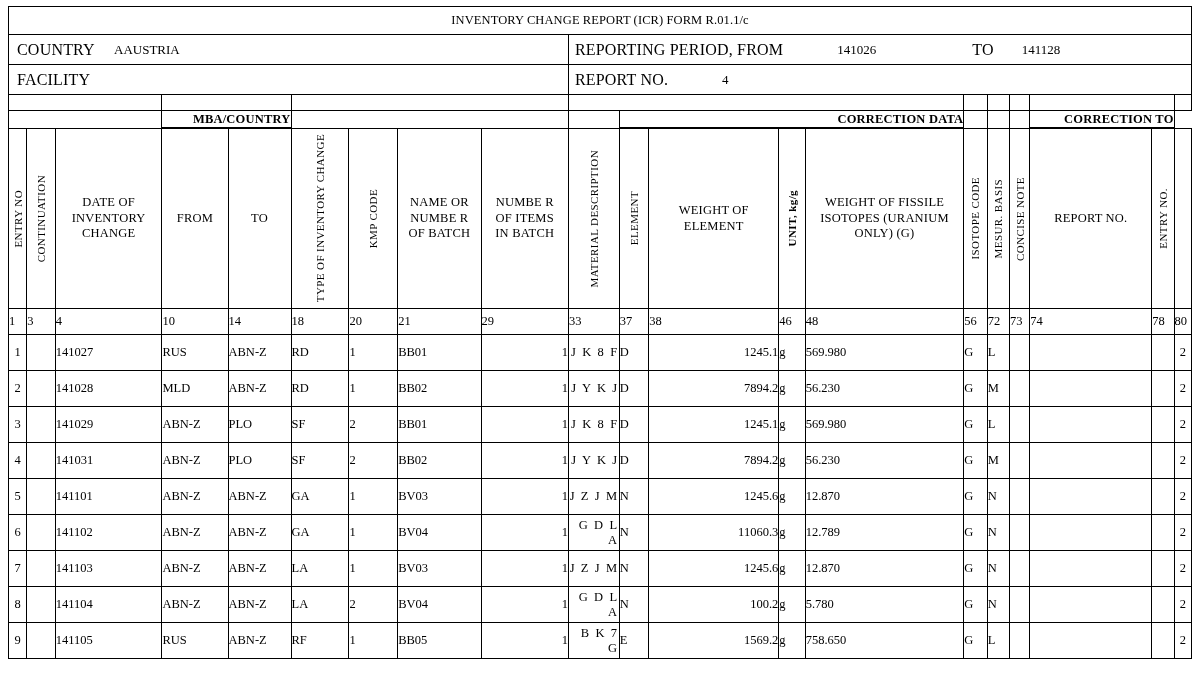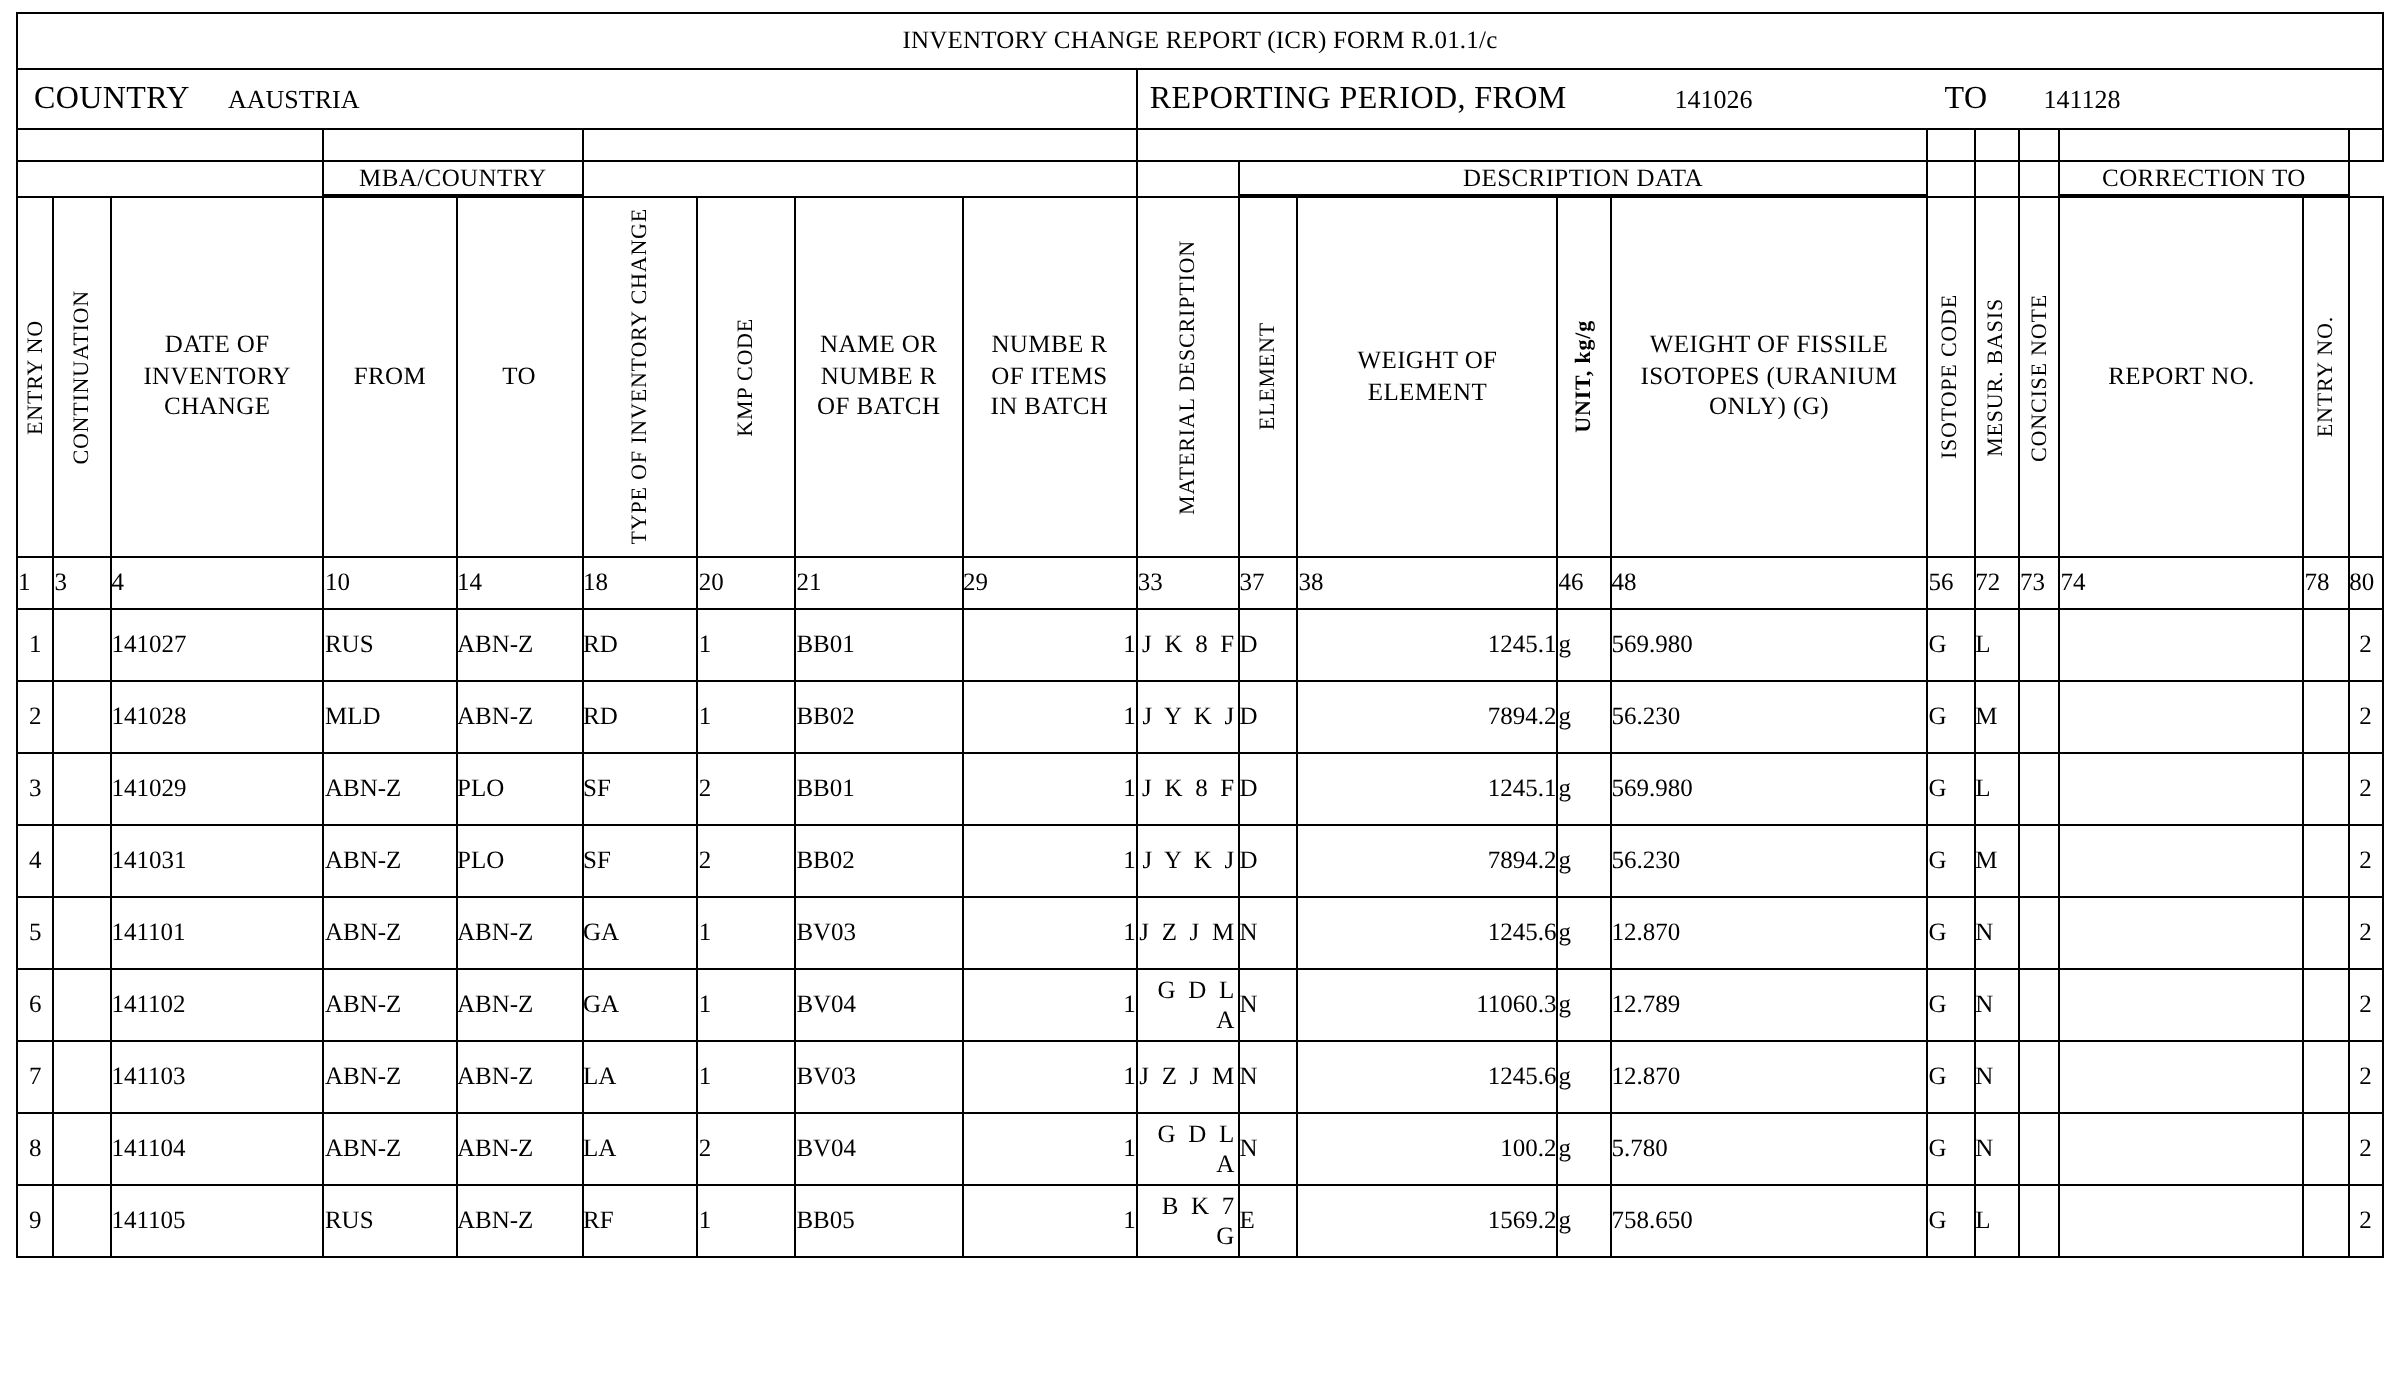--- a/index.html
+++ b/index.html
@@ -62,24 +62,25 @@
     height: 180px;
   }
   .vcell > div { display: flex; align-items: center; justify-content: center; height: 100%; }
   .ctr {
     text-align: center;
     font-size: 11.5px;
     line-height: 1.25;
     letter-spacing: .2px;
   }
   .grp {
-    text-align: center;
+    text-align: right;
     font-size: 11.5px;
     height: 17px;
     letter-spacing: .2px;
+    font-weight: bold;
   }
   .numrow td {
     height: 26px;
     font-size: 12.5px;
     padding-left: 4px;
     vertical-align: middle;
   }
   
   .datarow td {
     height: 36px;
@@ -136,20 +137,34 @@
       <td colspan="11">
         <div class="inline-wrap">
           <span class="lbl2" style="padding-left:6px">REPORTING PERIOD,  FROM</span>
           <span class="v" style="margin-left:54px">141026</span>
           <span class="lbl2" style="margin-left:96px">TO</span>
           <span class="v" style="margin-left:28px">141128</span>
         </div>
       </td>
     </tr>
 
+    <tr class="hdrrow">
+      <td colspan="9">
+        <div class="inline-wrap">
+          <span class="lbl2" style="padding-left:8px;min-width:105px">FACILITY</span>
+          <span class="v"></span>
+        </div>
+      </td>
+      <td colspan="11">
+        <div class="inline-wrap">
+          <span class="lbl2" style="padding-left:6px">REPORT NO.</span>
+          <span class="v" style="margin-left:54px">4</span>
+        </div>
+      </td>
+    </tr>
 
   </tbody>
     </table>
 
   <table class="frm" style="margin-top:-1px">
     <colgroup>
       <col style="width:18px">
         <col style="width:28px">
         <col style="width:105px">
       <col style="width:65px">
@@ -182,21 +197,21 @@
           <td></td>
       <td colspan="2"></td>
       <td></td>
     </tr>
 
     <tr>
       <td colspan="3" rowspan="2" class="ctr" style="border-bottom:none"></td>
       <td colspan="2" class="grp">MBA/COUNTRY</td>
       <td colspan="4" rowspan="2" style="border-bottom:none"></td>
       <td rowspan="2" style="border-bottom:none"></td>
-      <td colspan="4" class="grp">DESCRIPTION DATA</td>
+      <td colspan="4" class="grp">CORRECTION DATA</td>
       <td rowspan="2" style="border-bottom:none"></td>
       <td rowspan="2" style="border-bottom:none"></td>
       <td rowspan="2" style="border-bottom:none"></td>
       <td colspan="2" class="grp">CORRECTION TO</td>
     </tr>
     <tr style="height:0">
       <td colspan="2" style="height:0;border-top:none;border-bottom:none"></td>
       <td colspan="4" style="height:0;border-top:none;border-bottom:none"></td>
       <td colspan="2" style="height:0;border-top:none;border-bottom:none"></td>
     </tr>

